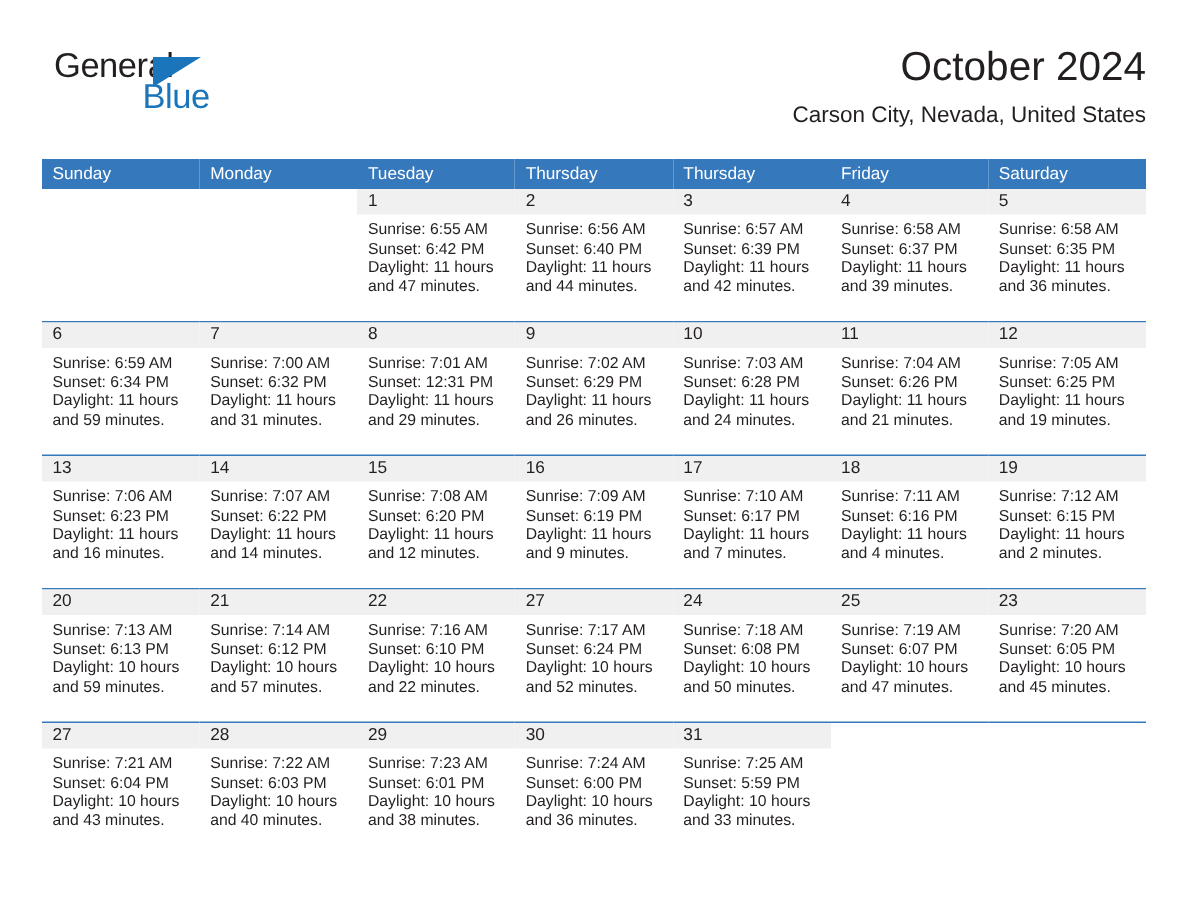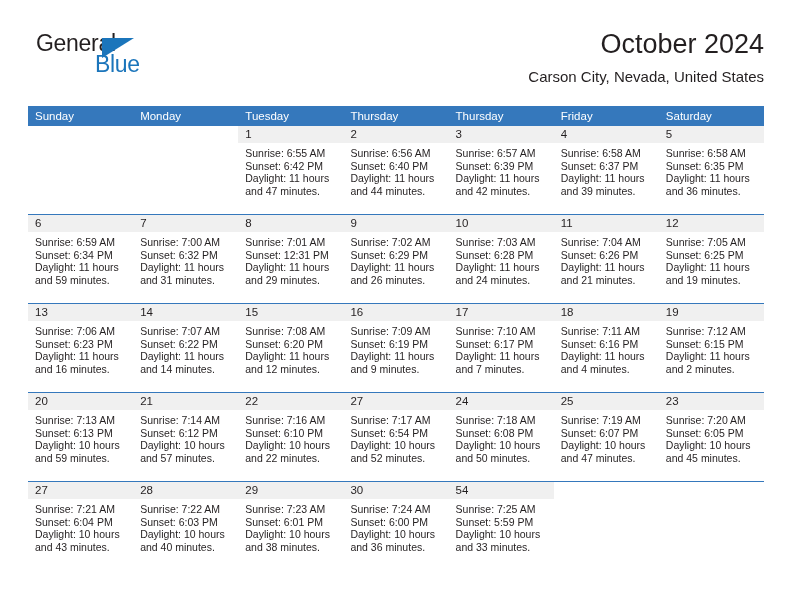--- a/index.html
+++ b/index.html
@@ -456,21 +456,21 @@
               <div>Daylight: 10 hours</div>
               <div>and 22 minutes.</div>
             </div>
           </div>
         </td>
         <td>
           <div class="cell">
             <div class="daynum-band">27</div>
             <div class="details">
               <div>Sunrise: 7:17 AM</div>
-              <div>Sunset: 6:54 PM</div>
+              <div>Sunset: 6:24 PM</div>
               <div>Daylight: 10 hours</div>
               <div>and 52 minutes.</div>
             </div>
           </div>
         </td>
         <td>
           <div class="cell">
             <div class="daynum-band">24</div>
             <div class="details">
               <div>Sunrise: 7:18 AM</div>
@@ -544,21 +544,21 @@
             <div class="details">
               <div>Sunrise: 7:24 AM</div>
               <div>Sunset: 6:00 PM</div>
               <div>Daylight: 10 hours</div>
               <div>and 36 minutes.</div>
             </div>
           </div>
         </td>
         <td>
           <div class="cell">
-            <div class="daynum-band">54</div>
+            <div class="daynum-band">31</div>
             <div class="details">
               <div>Sunrise: 7:25 AM</div>
               <div>Sunset: 5:59 PM</div>
               <div>Daylight: 10 hours</div>
               <div>and 33 minutes.</div>
             </div>
           </div>
         </td>
         <td>
           <div class="cell blank">

